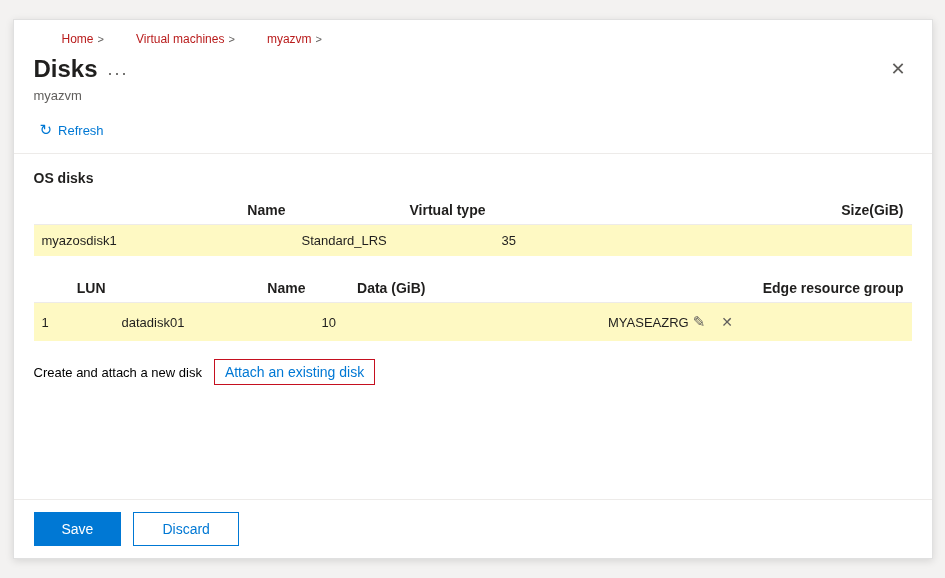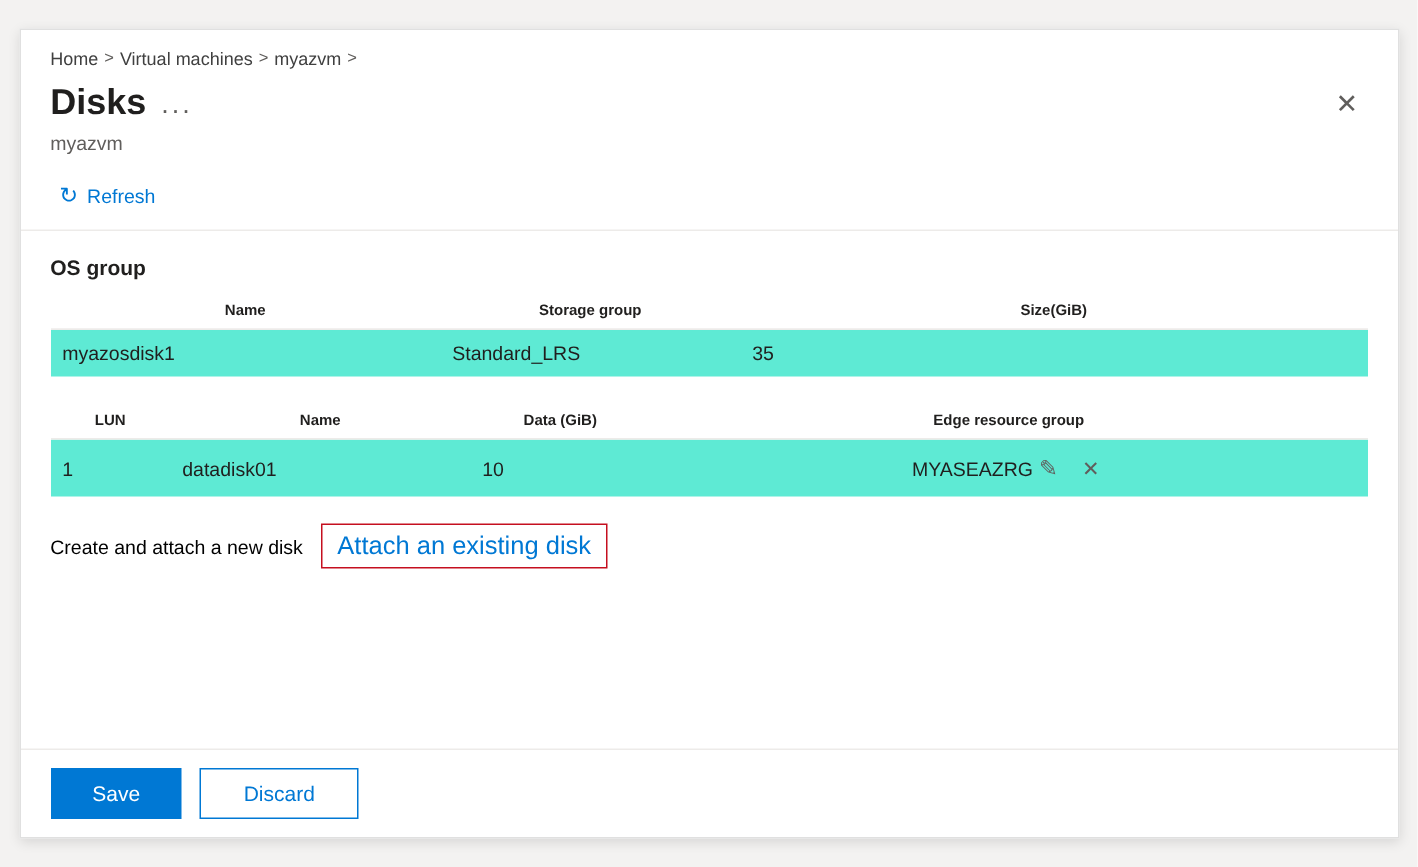--- a/index.html
+++ b/index.html
@@ -27,23 +27,24 @@
       color: #0078d4;
       display: flex;
       align-items: center;
       gap: 4px;
     }
     .breadcrumb span.sep {
       color: #605e5c;
       font-size: 11px;
     }
     .breadcrumb a {
-      color: #404040;
+      color: #b91c1c;
       text-decoration: none;
       cursor: pointer;
+      margin-left: 28px;
     }
     .header-row {
       display: flex;
       align-items: center;
       justify-content: space-between;
       padding: 4px 20px 4px 20px;
     }
     .header-left {
       display: flex;
       align-items: center;
@@ -101,34 +102,34 @@
       font-weight: 700;
       color: #201f1e;
       margin-bottom: 10px;
     }
     .table {
       width: 100%;
       border-collapse: collapse;
       margin-bottom: 18px;
     }
     .table th {
-      text-align: center;
-      font-size: 10px;
+      text-align: right;
+      font-size: 14px;
       font-weight: 600;
       color: #201f1e;
       padding: 6px 8px;
       border-bottom: 1px solid #edebe9;
     }
     .table td {
       font-size: 13px;
       color: #201f1e;
       padding: 8px 8px;
     }
     .table tbody tr {
-      background: #5eead4;
+      background: #fef9c3;
     }
     .link-cell {
       color: #0078d4;
       cursor: pointer;
       text-decoration: none;
     }
     .action-icons {
       display: flex;
       align-items: center;
       gap: 8px;
@@ -164,21 +165,21 @@
     }
     .action-link {
       color: #000000;
       font-size: 13px;
       cursor: pointer;
       text-decoration: none;
       padding: 2px 0;
     }
     .attach-existing-btn {
       color: #0078d4;
-      font-size: 17px;
+      font-size: 14px;
       cursor: pointer;
       text-decoration: none;
       padding: 4px 10px;
       border: 1.5px solid #c50f1f;
       margin-left: 12px;
       background: none;
       display: inline-block;
     }
     .footer {
       padding: 12px 20px;
@@ -235,26 +236,26 @@
 
   <div class="toolbar">
     <button class="refresh-btn">
       <span class="refresh-icon">↻</span>
       <span>Refresh</span>
     </button>
   </div>
 
   <div class="content">
 
-    <div class="section-title">OS group</div>
+    <div class="section-title">OS disks</div>
     <table class="table os-disk-table">
       <thead>
         <tr>
           <th>Name</th>
-          <th>Storage group</th>
+          <th>Virtual type</th>
           <th>Size(GiB)</th>
         </tr>
       </thead>
       <tbody>
         <tr>
           <td>myazosdisk1</td>
           <td>Standard_LRS</td>
           <td>35</td>
         </tr>
       </tbody>

